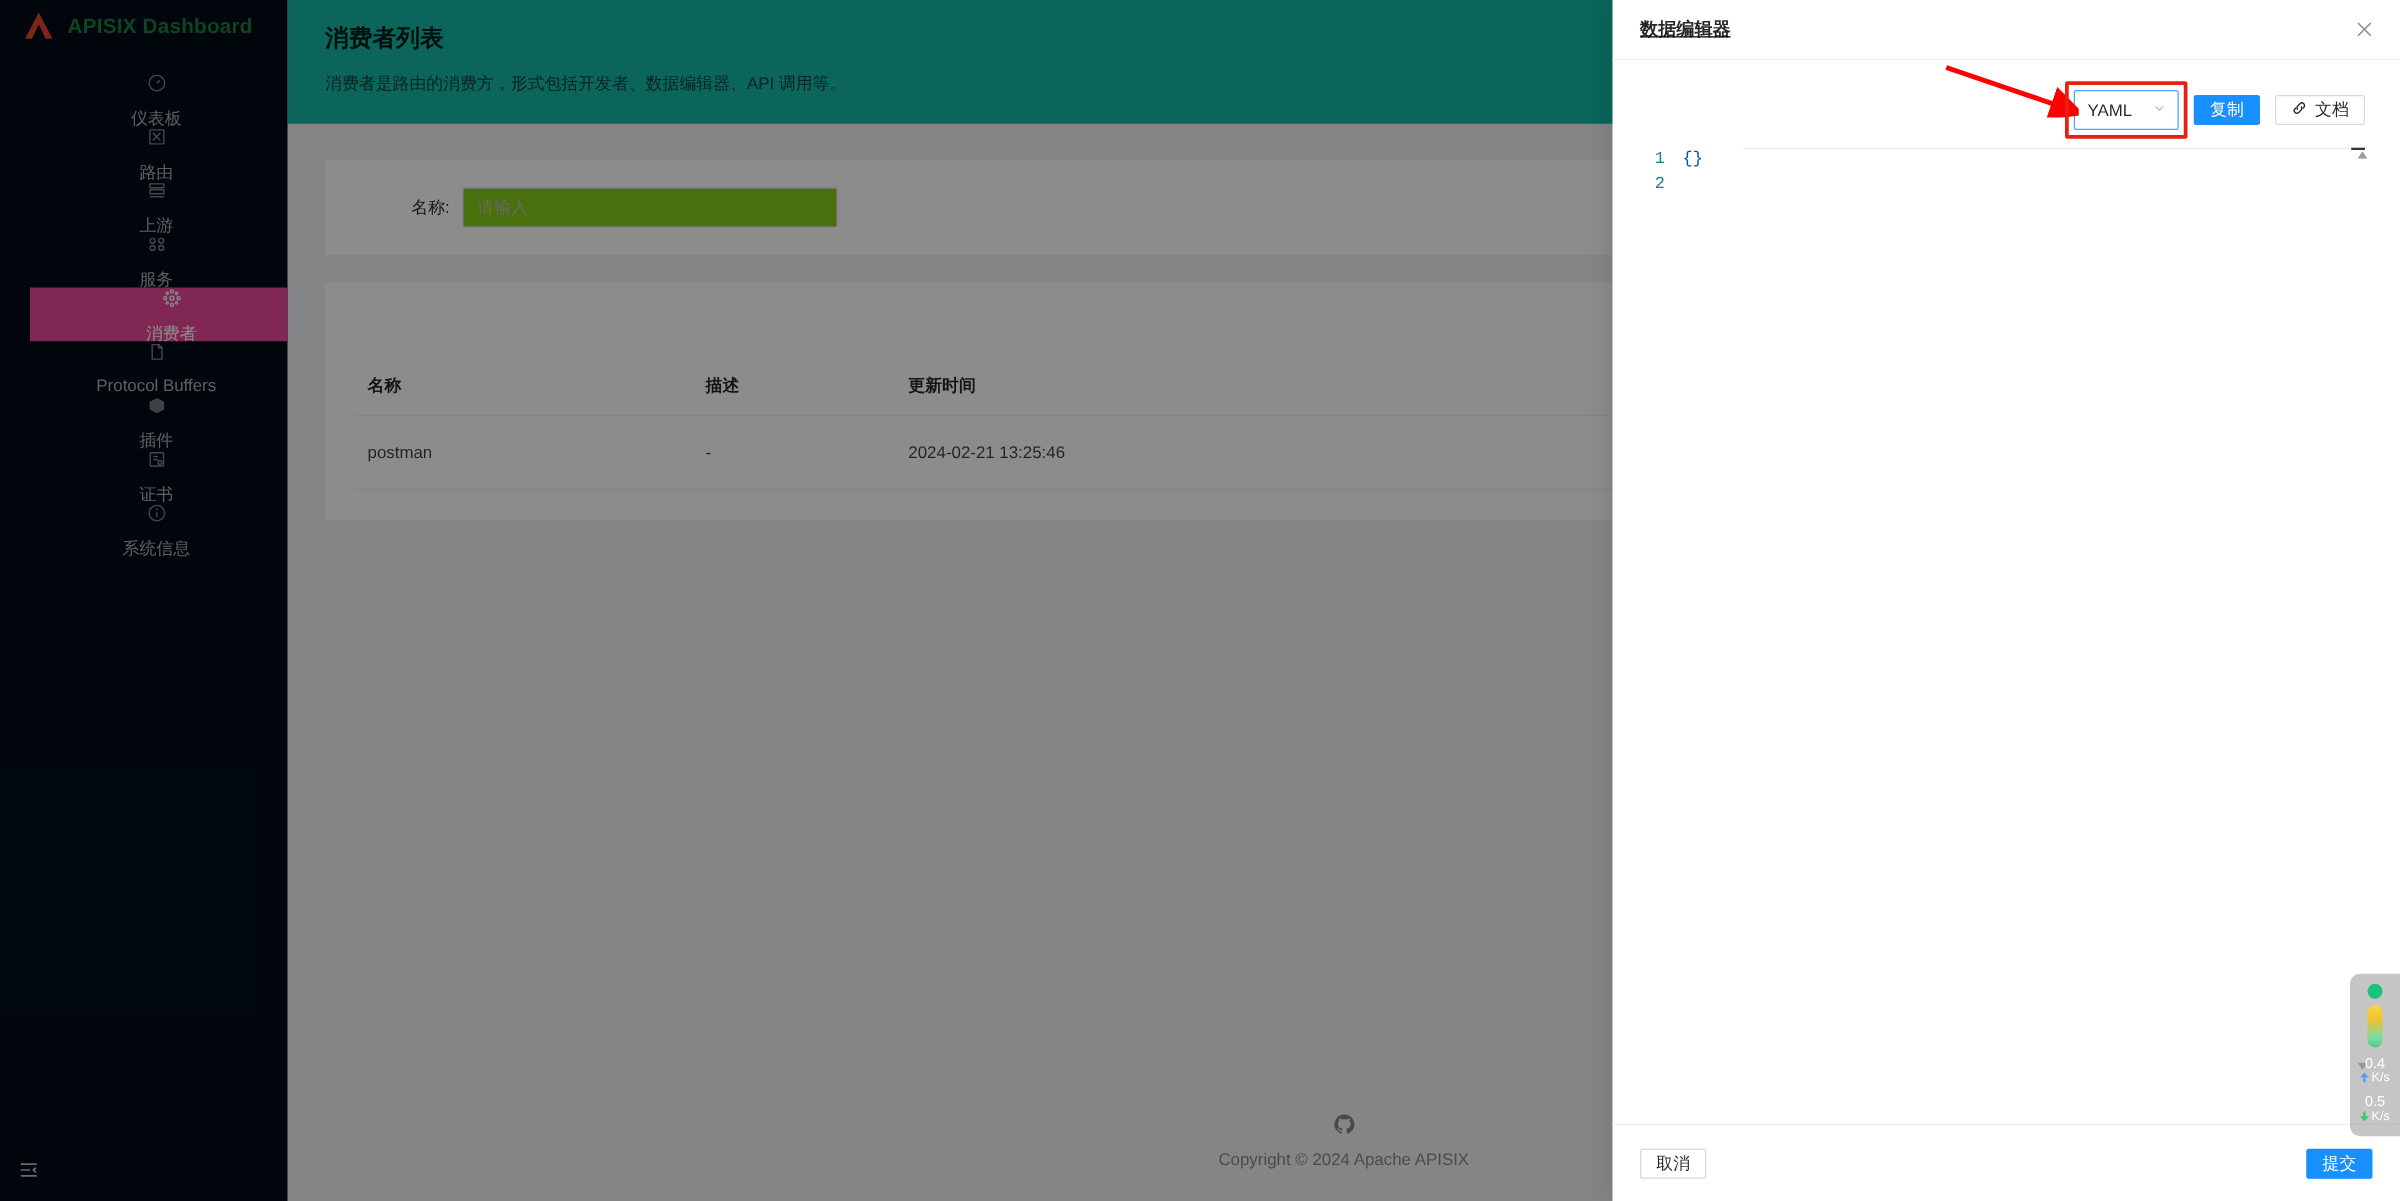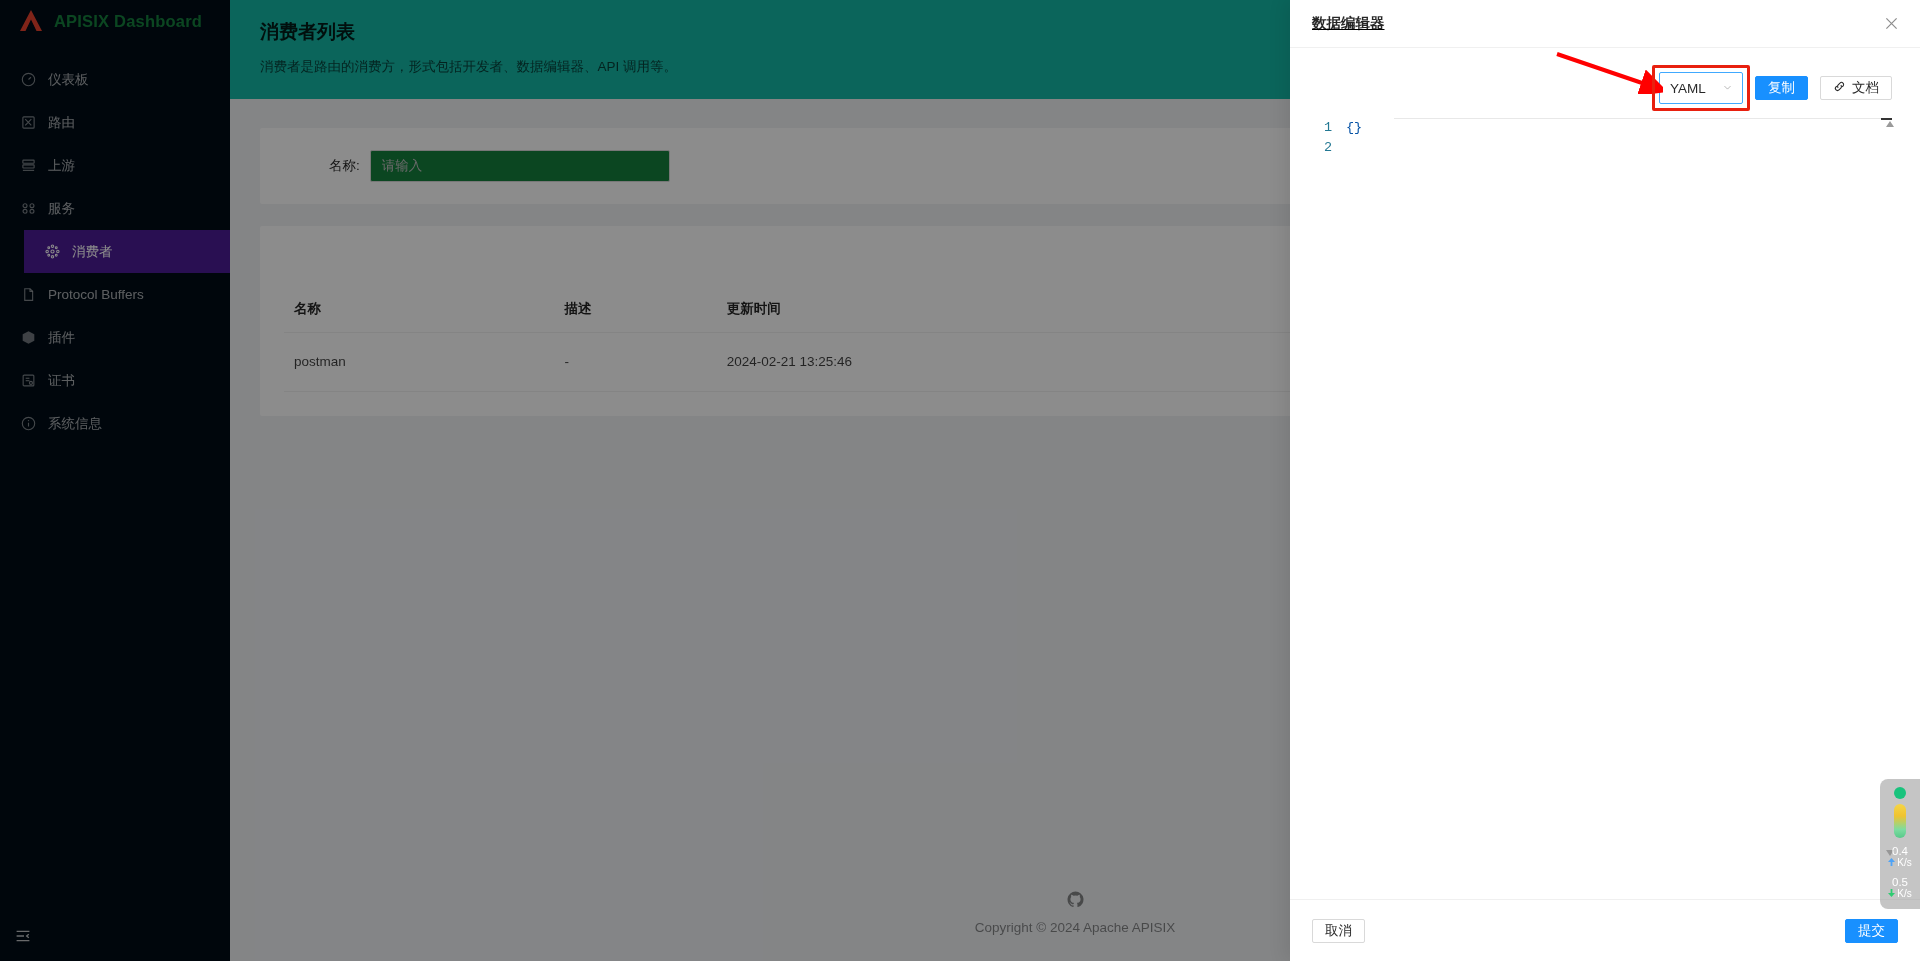--- a/index.html
+++ b/index.html
@@ -41,30 +41,31 @@
   .nav { margin-top: 16px; }
   .nav-item {
     height: 43px;
     display: flex; align-items: center;
     gap: 12px;
     padding-left: 20px;
     color: rgba(255,255,255,0.66);
     font-size: 13.5px;
     cursor: pointer;
     white-space: nowrap;
+    flex-direction: column;
   }
   .nav-item .ico {
     width: 16px; height: 16px;
     display: inline-flex; align-items: center; justify-content: center;
     flex: 0 0 16px;
     opacity: .75;
   }
   .nav-item .ico svg { display: block; }
   .nav-item.active {
-    background: #4c1d95;
+    background: #ec4899;
     color: #ffffff;
     margin-left: 24px;
   }
   .nav-item.active .ico { opacity: 1; }
 
   .sider-trigger {
     position: absolute; left: 0; bottom: 0;
     width: 230px; height: 46px;
     display: flex; align-items: center;
     padding-left: 15px;
@@ -113,21 +114,21 @@
     white-space: nowrap;
   }
   .search-input {
     width: 300px; height: 32px;
     border: 1px solid #d9d9d9;
     border-radius: 2px;
     padding: 0 11px;
     font-size: 13.5px;
     color: rgba(0,0,0,.85);
     outline: none;
-    background: #15803d;
+    background: #84cc16;
     font-family: inherit;
   }
   .search-input::placeholder { color: #bfbfbf; }
 
   .table-card { margin-top: 22px; padding: 24px; }
   .table-toolbar { height: 36px; }
   table.data {
     width: 100%;
     border-collapse: collapse;
     font-size: 13.5px;

